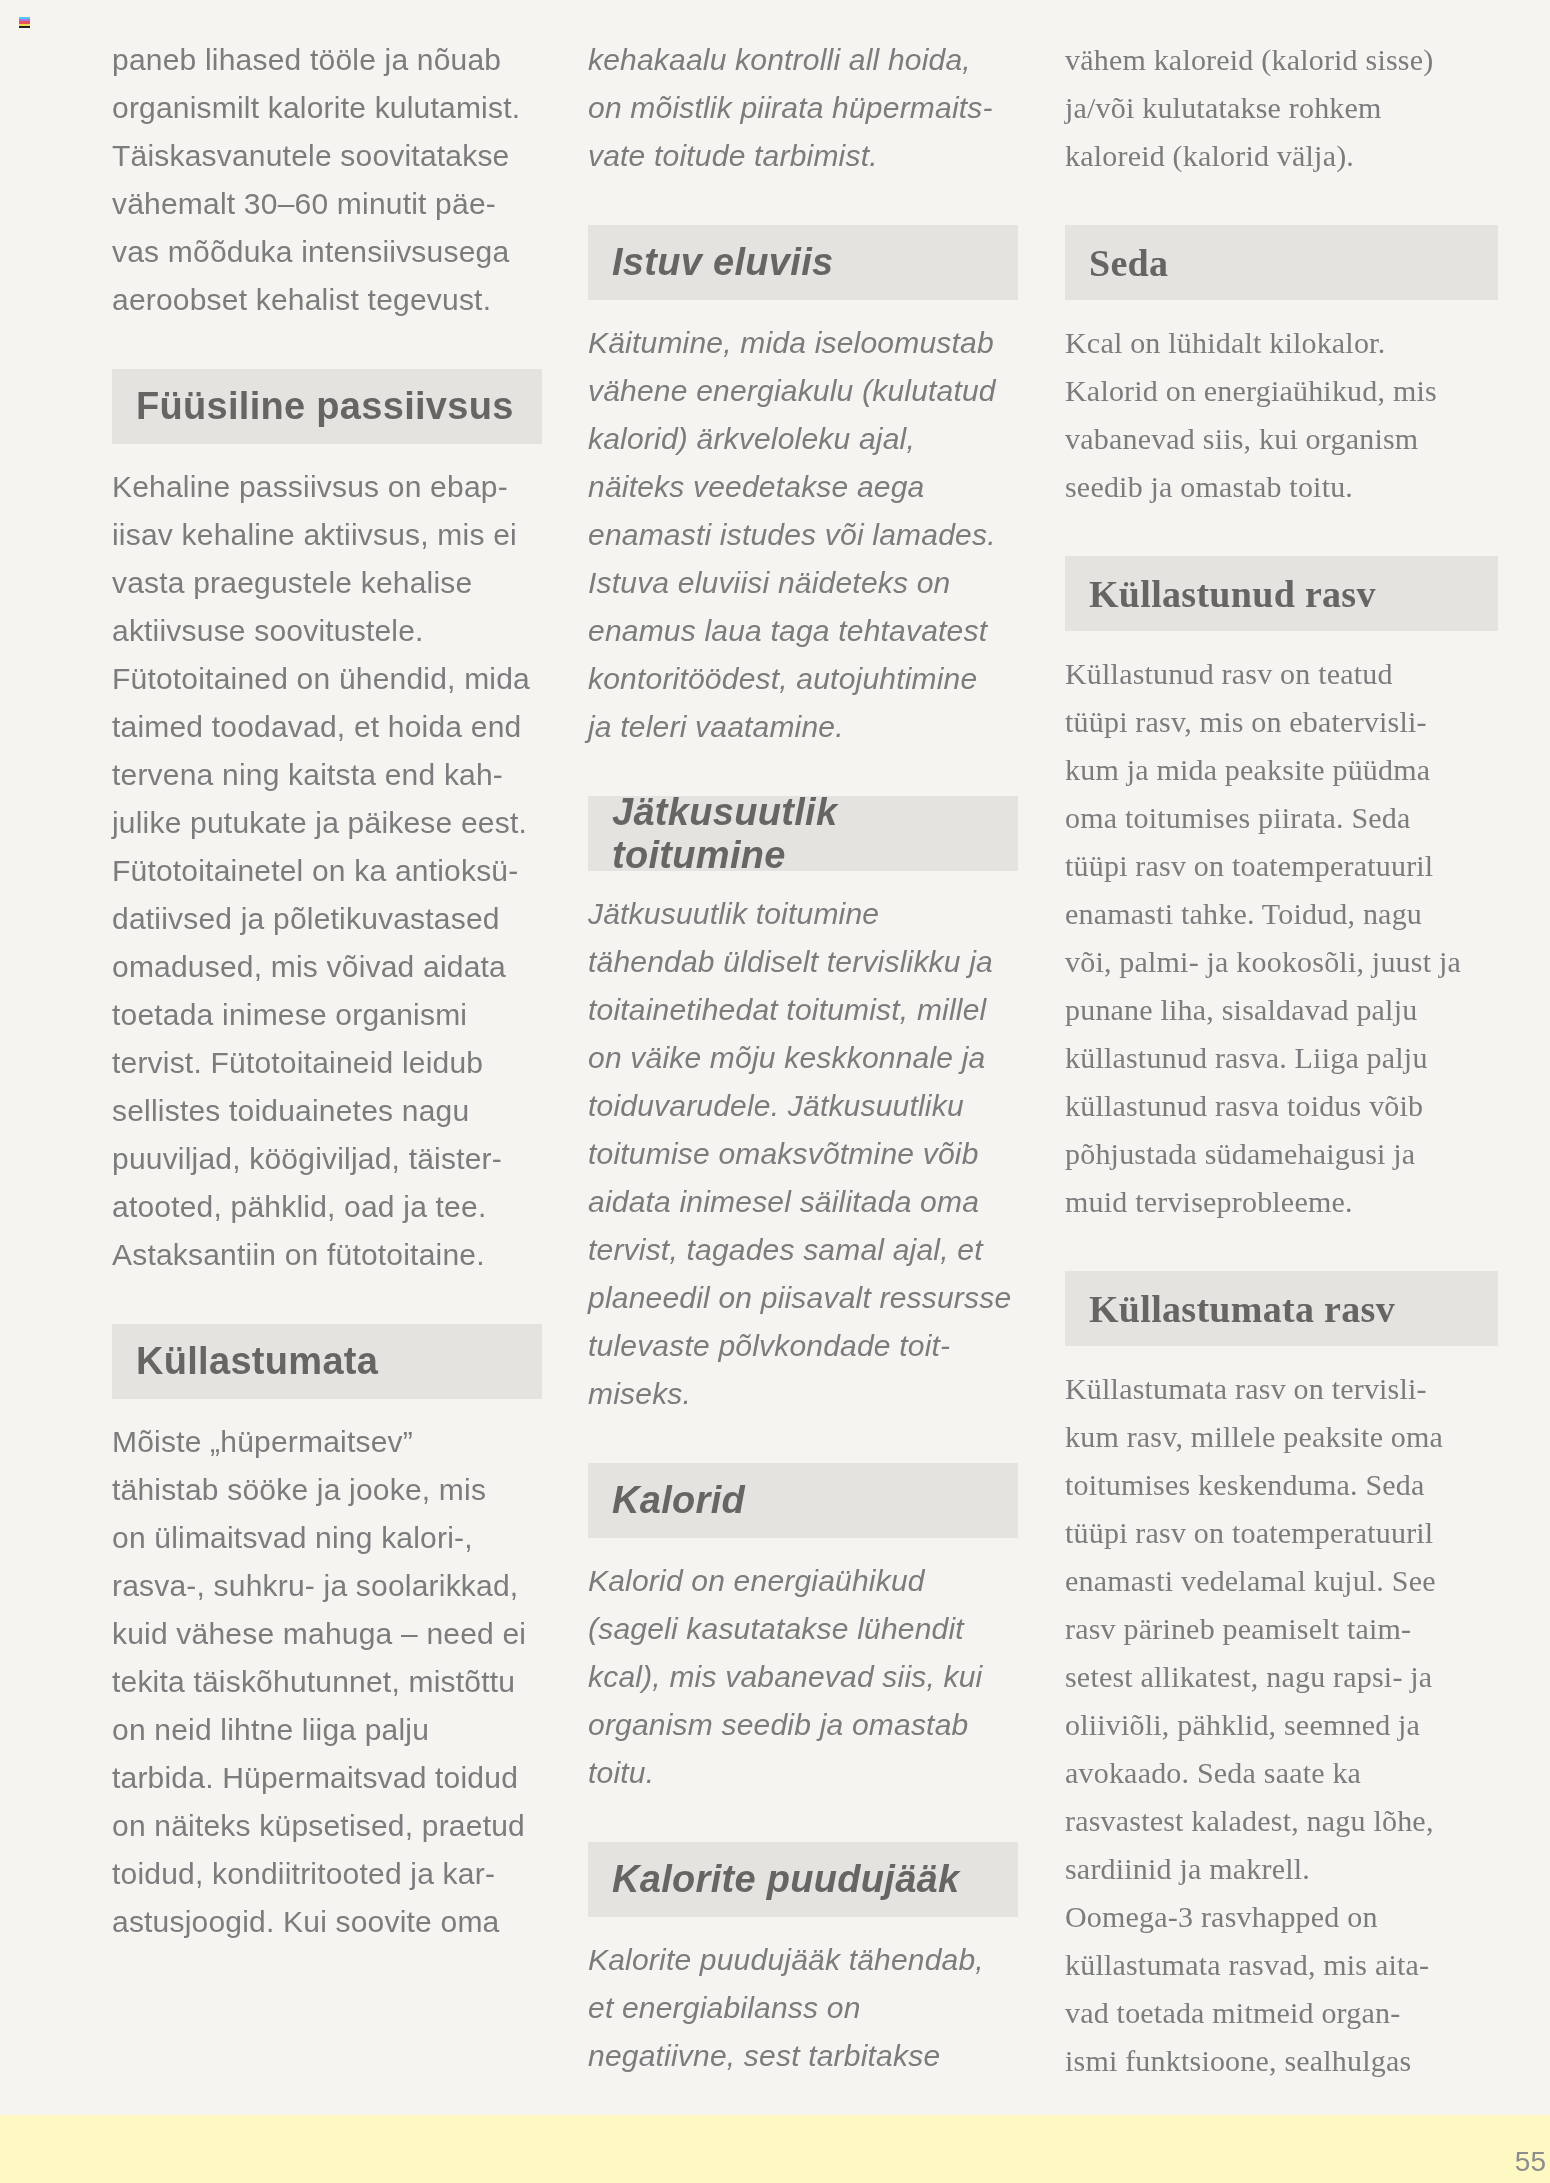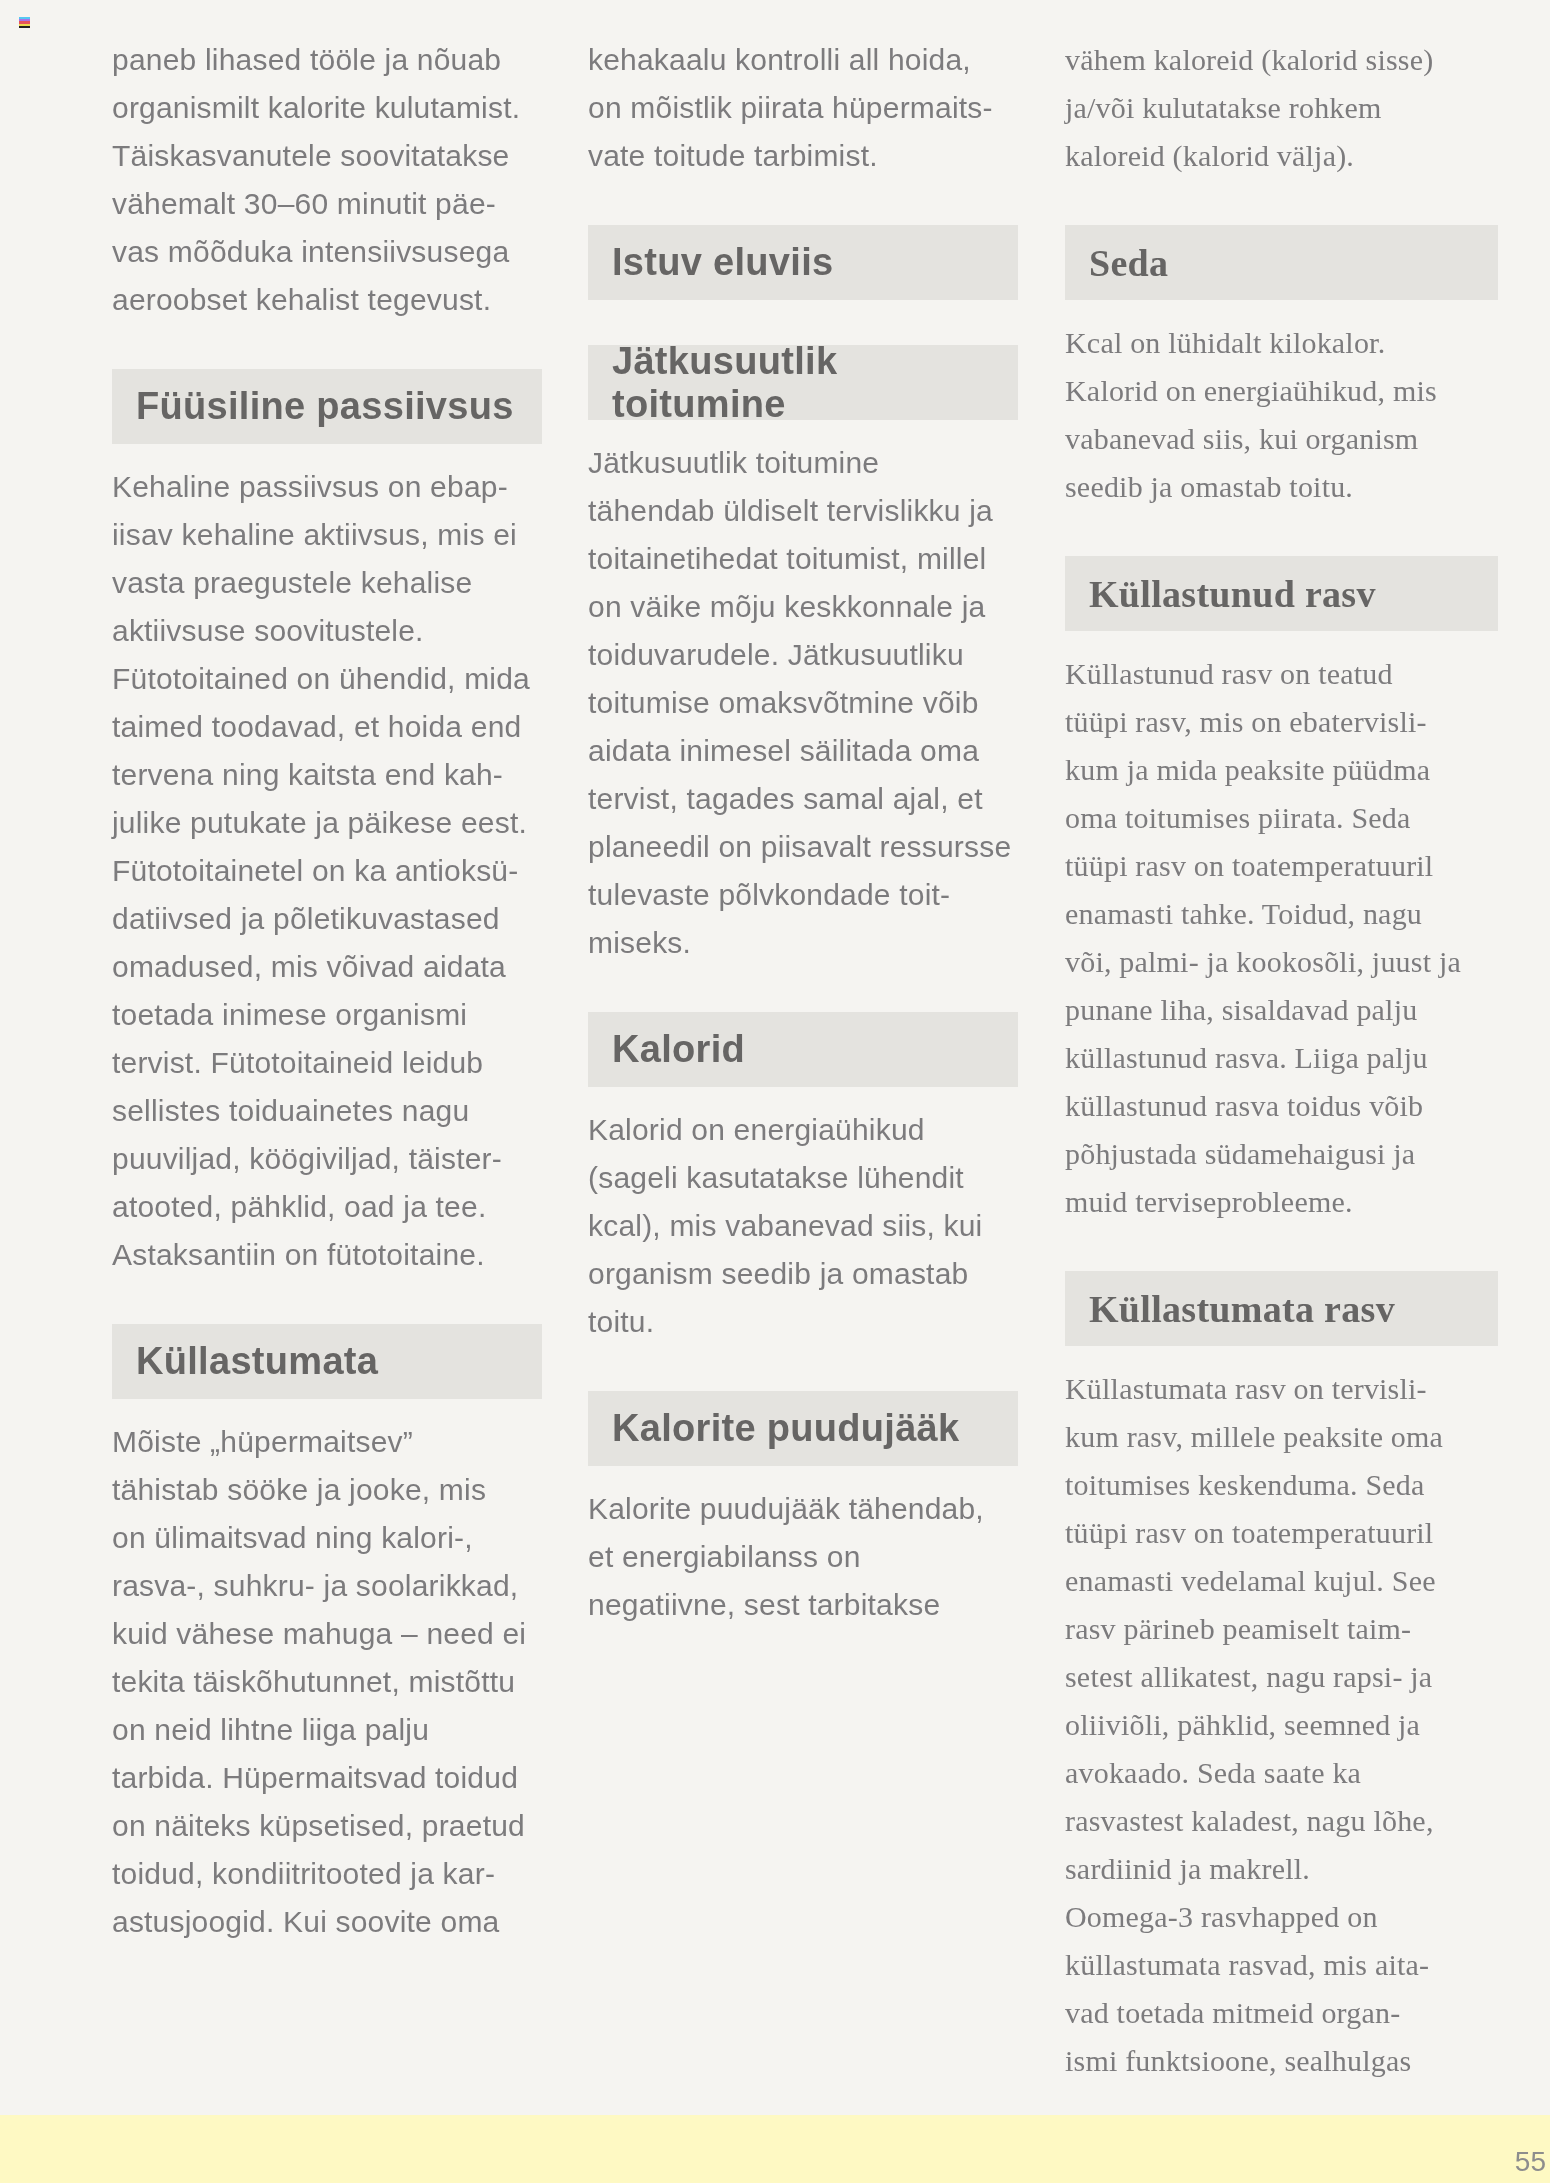--- a/index.html
+++ b/index.html
@@ -33,21 +33,21 @@
     display: flex;
     flex-direction: column;
   }
   .logo i { display: block; width: 100%; flex: 1 1 auto; }
   .col {
     position: absolute;
     top: 0;
     padding-top: 36px;
   }
   .col-1 { left: 112px;  width: 430px; }
-  .col-2 { left: 588px;  width: 430px; }
+  .col-2 { left: 588px;  width: 430px; font-style: italic; }
   .col-3 { left: 1065px; width: 433px; font-family: Liberation Serif, serif; }
   .col p {
     font-size: 30px;
     line-height: 48px;
     letter-spacing: 0.2px;
     color: var(--body-text);
     white-space: pre-line;
   }
   .term {
     height: 75px;
@@ -121,20 +121,29 @@
 on näiteks küpsetised, praetud
 toidud, kondiitritooted ja kar-
 astusjoogid. Kui soovite oma</p>
     </section>
 
     <section class="col col-2">
       <p>kehakaalu kontrolli all hoida,
 on mõistlik piirata hüpermaits-
 vate toitude tarbimist.</p>
       <h2 class="term">Istuv eluviis</h2>
+      <p>Käitumine, mida iseloomustab
+vähene energiakulu (kulutatud
+kalorid) ärkveloleku ajal,
+näiteks veedetakse aega
+enamasti istudes või lamades.
+Istuva eluviisi näideteks on
+enamus laua taga tehtavatest
+kontoritöödest, autojuhtimine
+ja teleri vaatamine.</p>
       <h2 class="term">Jätkusuutlik toitumine</h2>
       <p>Jätkusuutlik toitumine
 tähendab üldiselt tervislikku ja
 toitainetihedat toitumist, millel
 on väike mõju keskkonnale ja
 toiduvarudele. Jätkusuutliku
 toitumise omaksvõtmine võib
 aidata inimesel säilitada oma
 tervist, tagades samal ajal, et
 planeedil on piisavalt ressursse

